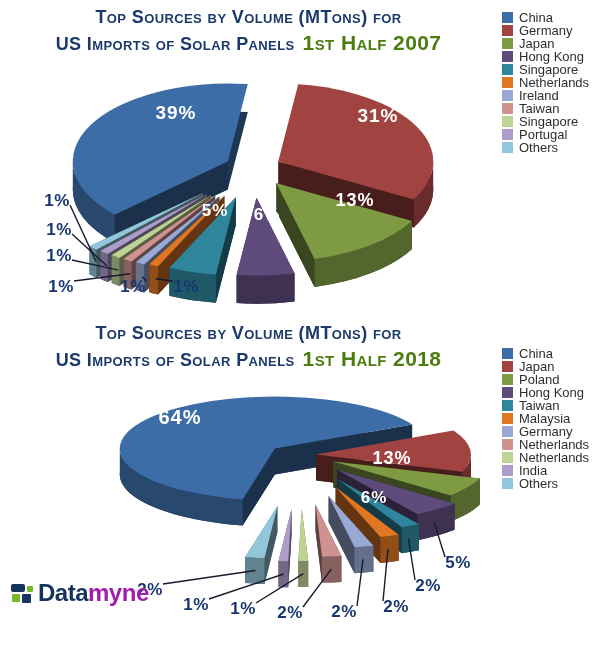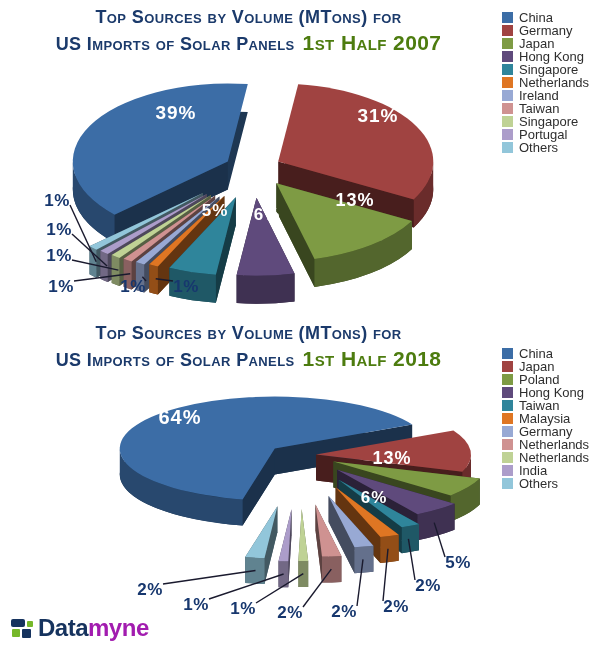--- a/index.html
+++ b/index.html
@@ -8,21 +8,21 @@
   .title{position:absolute;left:0;width:497px;text-align:center;color:#1B3A6B;
          font-weight:bold;font-variant:small-caps;line-height:1.25;}
   .title .t1{font-size:18px;letter-spacing:.4px;}
   .title .t2{font-size:18px;letter-spacing:.4px;margin-top:1px;}
   .title .accent{color:#4d7c0f;font-size:21px;margin-left:8px;text-align:right;}
   .legend{position:absolute;left:502px;display:flex;flex-direction:column;}
   .legend .row{display:flex;align-items:center;height:13px;}
   .legend .sw{width:11px;height:11px;margin-right:6px;flex:0 0 11px;}
   .legend .lb{font-size:13px;color:#2e2e2e;white-space:nowrap;}
   svg{position:absolute;left:0;top:0;}
-  .logo{position:absolute;left:11px;top:614px;display:flex;align-items:center;}
+  .logo{position:absolute;left:11px;top:579px;display:flex;align-items:center;}
   .logo-icon{position:relative;width:24px;height:21px;margin-right:3px;}
   .logo-icon span{position:absolute;display:block;}
   .li-1{left:0;top:1px;width:14px;height:8px;background:#16335E;border-radius:2px;}
   .li-2{left:16px;top:3px;width:6px;height:6px;background:#76B82A;border-radius:1px;}
   .li-3{left:1px;top:11px;width:8px;height:8px;background:#76B82A;border-radius:1px;}
   .li-4{left:11px;top:11px;width:9px;height:9px;background:#16335E;border-radius:1px;}
   .logo-data{font-size:24px;font-weight:bold;color:#16335E;letter-spacing:-.5px;}
   .logo-myne{font-size:24px;font-weight:bold;color:#a21caf;letter-spacing:-.5px;}
 </style>
 </head>

